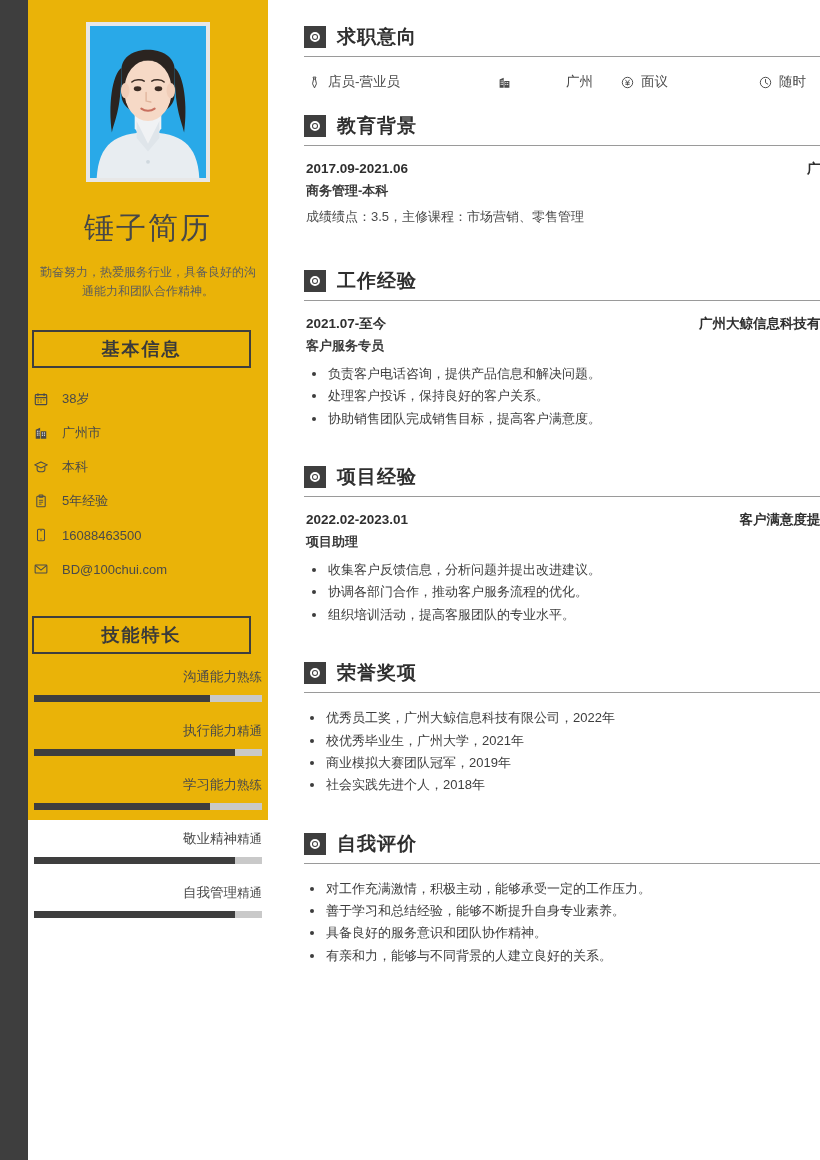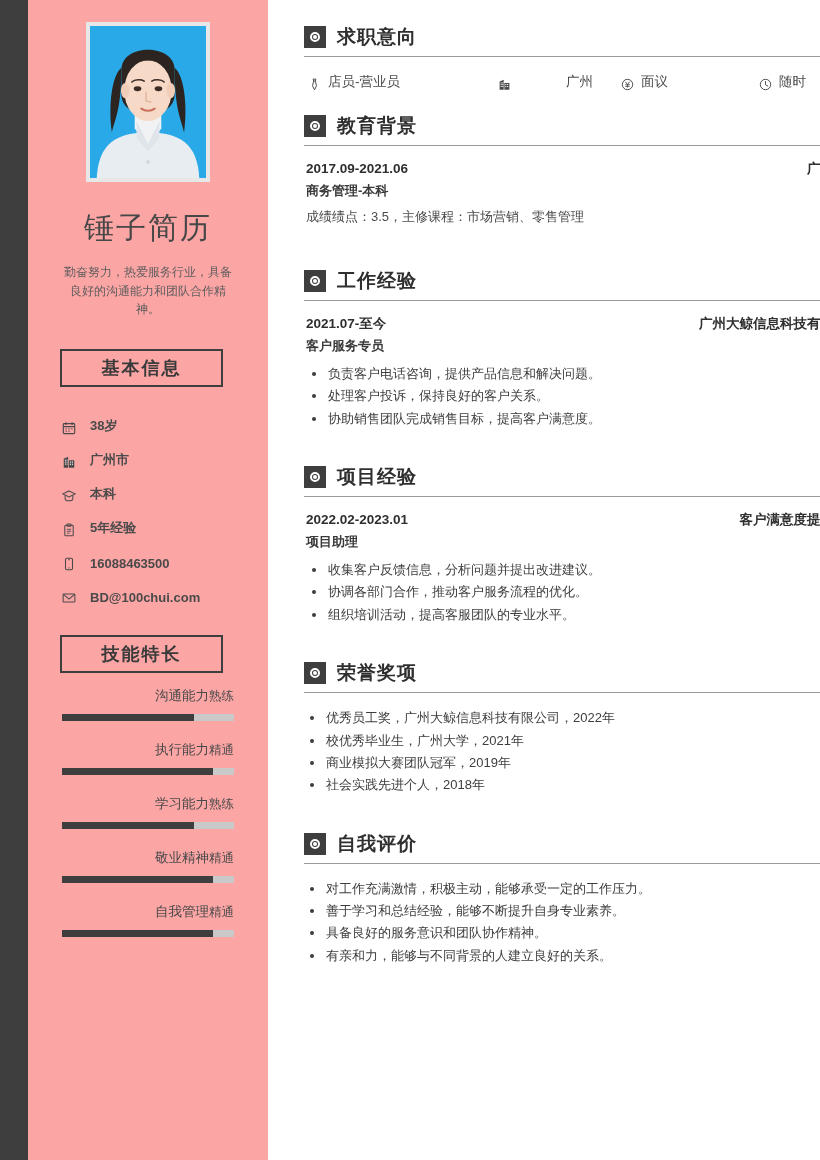--- a/index.html
+++ b/index.html
@@ -9,22 +9,22 @@
     font-family: "Liberation Sans", "DejaVu Sans", sans-serif;
     -webkit-font-smoothing: antialiased;
   }
   .page { position: relative; width: 820px; height: 1160px; overflow: hidden; display: flex; }
 
   
   .rail { width: 28px; height: 1160px; background: #3e3e3e; flex: 0 0 28px; }
 
   
   .sidebar {
-    width: 240px; flex: 0 0 240px; height: 1160px;
-    background: #fca5a5; padding: 0 28px;
+    width: 240px; flex: 0 0 240px; height: 820px;
+    background: #eab308; padding: 0 0;
   }
   .photo-wrap { padding-top: 22px; display: flex; justify-content: center; }
   .photo {
     width: 124px; height: 160px;
     border: 4px solid #e7e7e7;
     background: #29a9e8;
     position: relative; overflow: hidden;
   }
   .photo svg { display: block; width: 100%; height: 100%; }
 
@@ -39,23 +39,23 @@
 
   .box-title {
     margin: 30px 17px 0 4px;
     border: 2px solid #3e3e3e;
     height: 38px; display: flex; align-items: center; justify-content: center;
     font-size: 18px; font-weight: bold; color: #3a3a3a; letter-spacing: 2px;
   }
 
   .info-list { margin: 14px 0 0 0; }
   .info-row {
-    display: flex; align-items: flex-end;
+    display: flex; align-items: center;
     height: 34px; padding-left: 6px;
-    font-size: 13px; color: #4a4a4a; font-weight: bold;
+    font-size: 13px; color: #4a4a4a;
   }
   .info-row .ic {
     width: 26px; flex: 0 0 26px; display: flex; align-items: center; justify-content: flex-start;
     color: #4a4a4a;
   }
   .info-row .ic svg { width: 14px; height: 14px; display: block; }
   .info-row .tx { padding-left: 2px; }
 
   .skills { margin-top: 14px; padding: 0 6px; }
   .skill { margin-bottom: 20px; }
@@ -81,21 +81,21 @@
     width: 10px; height: 10px; border: 2px solid #ffffff; border-radius: 50%;
     background: #3e3e3e; display: block; position: relative;
   }
   .sec-icon i::after {
     content: ""; position: absolute; inset: 1px; background: #ffffff; border-radius: 50%;
   }
   .sec-title { font-size: 19px; font-weight: bold; color: #2f2f2f; letter-spacing: 1px; }
   .rule { height: 1px; background: #9a9a9a; margin-bottom: 14px; }
 
   .intent-row { display: flex; padding: 2px 4px 16px 4px; }
-  .intent-item { display: flex; align-items: flex-end; font-size: 13.5px; color: #4a4a4a; }
+  .intent-item { display: flex; align-items: center; font-size: 13.5px; color: #4a4a4a; }
   .intent-item .ic { width: 20px; flex: 0 0 20px; display: flex; align-items: center; }
   .intent-item .ic svg { width: 13px; height: 13px; display: block; }
   .i0 { width: 190px; }
   .i1 { width: 123px; gap: 48px; }
   .i2 { width: 138px; }
   .i3 { width: 100px; }
 
   .entry { padding: 0 2px 8px 2px; }
   .entry-top { display: flex; justify-content: space-between; align-items: baseline; }
   .entry-date { font-size: 13.5px; font-weight: bold; color: #2f2f2f; }

